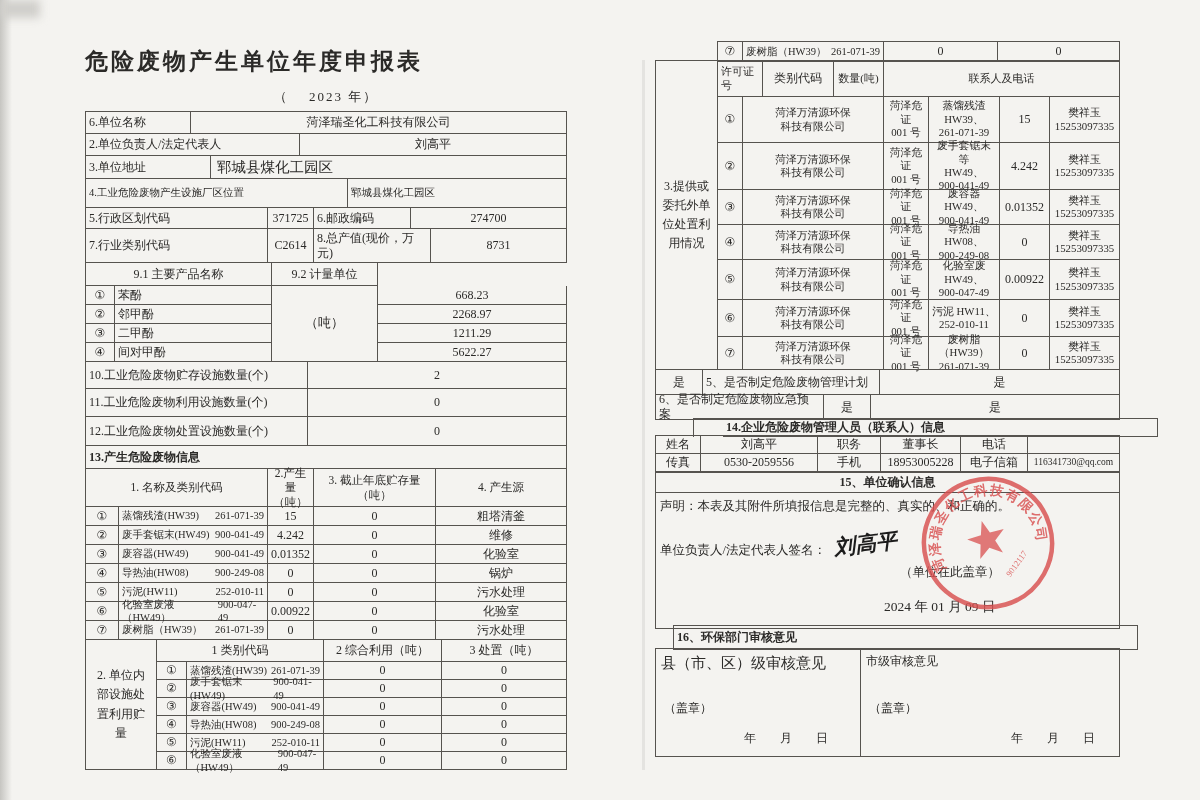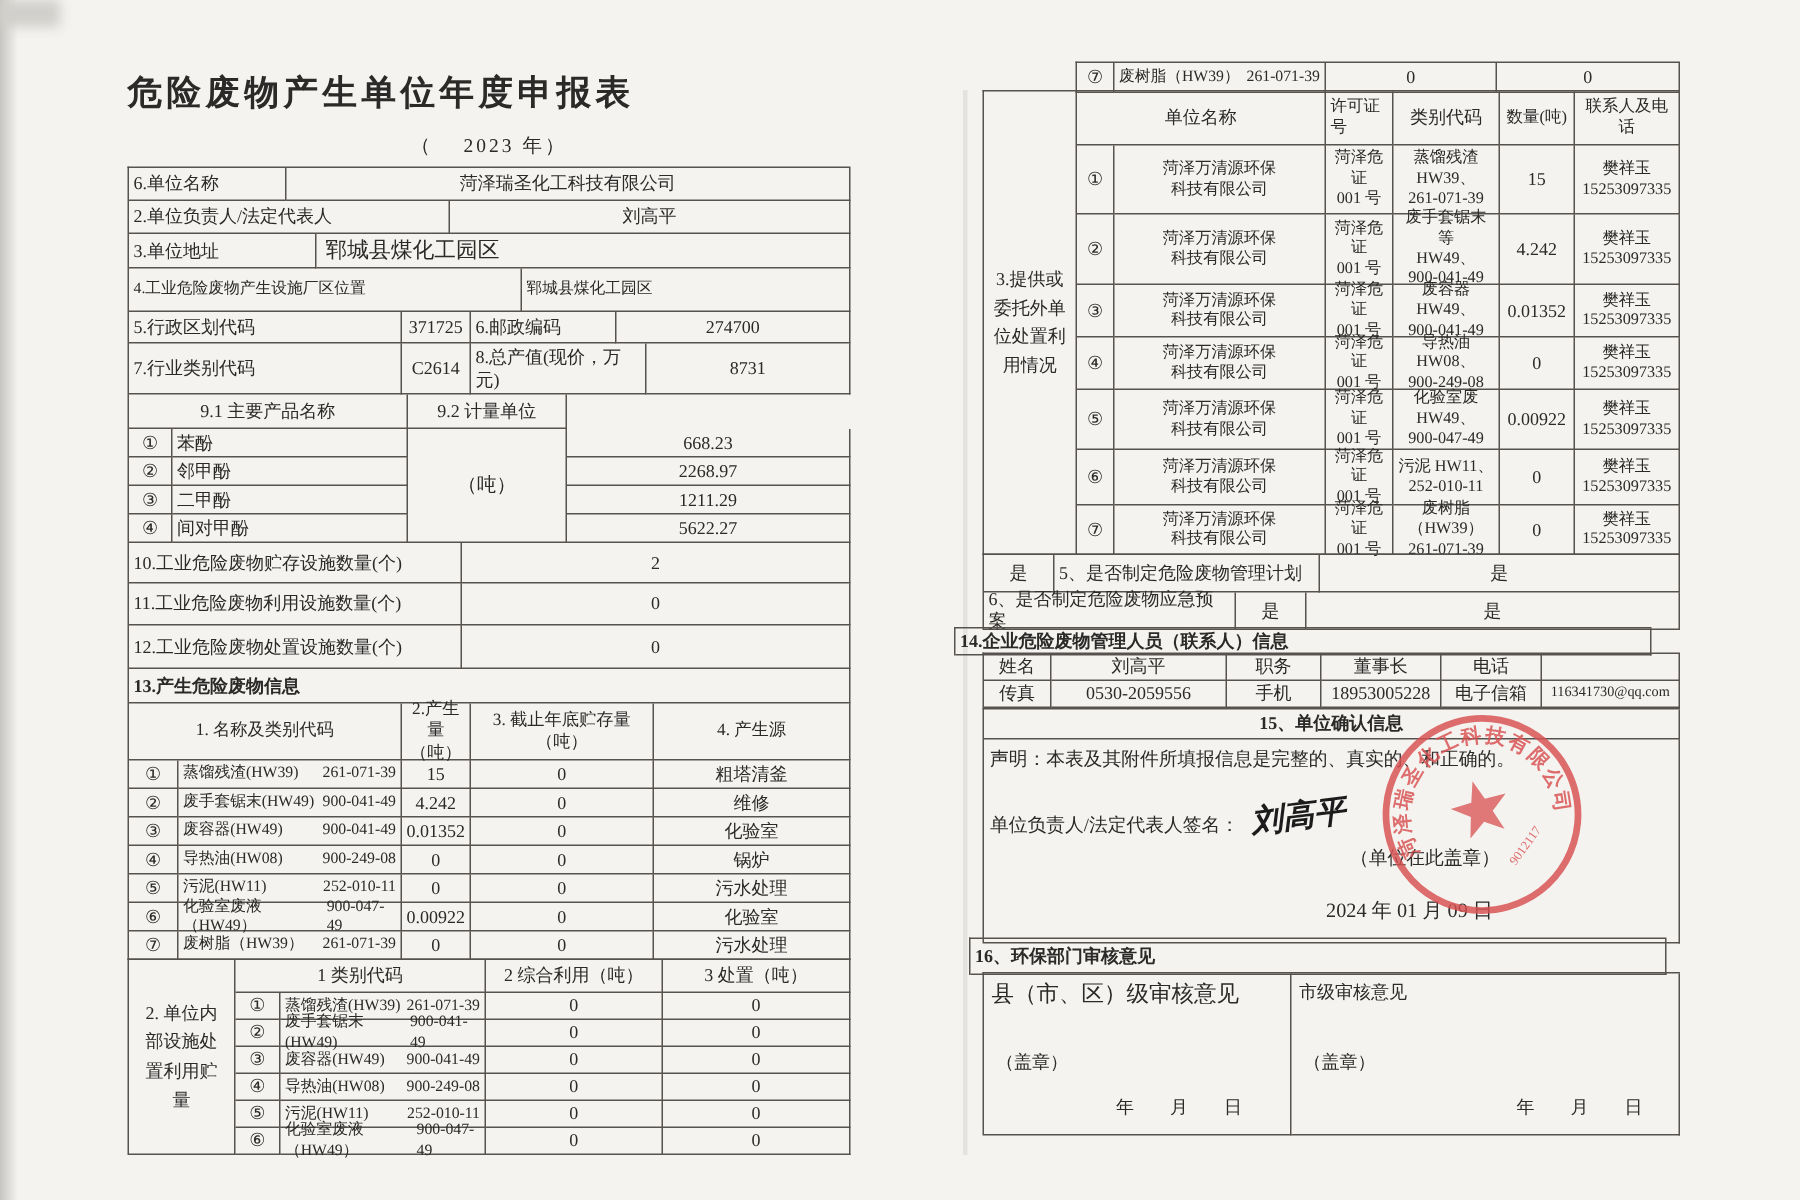--- a/index.html
+++ b/index.html
@@ -275,21 +275,20 @@
         </div>
       <div class="td num" style="flex:0 0 114px">0</div>
       <div class="td num f1">0</div>
     </div>
   </div>
 
   <div class="tbl fx" style="left:655px;top:60px;width:465px;">
     <div class="td lblv" style="flex:0 0 62px">3.提供或委托外单位处置利用情况</div>
     <div class="colbox f1">
       <div class="sub" style="height:36px">
-        <div class="td" style="flex:0 0 166px">单位名称</div>
         <div class="td l" style="flex:0 0 45px;font-size:11px">许可证号</div>
         <div class="td" style="flex:0 0 71px">类别代码</div>
         <div class="td" style="flex:0 0 50px;font-size:11px">数量(吨)</div>
         <div class="td f1" style="font-size:11px">联系人及电话</div>
       </div>
       <div class="sub" style="height:46px">
         <div class="td" style="flex:0 0 25px">①</div>
         <div class="td pre" style="flex:0 0 141px">菏泽万清源环保
 科技有限公司</div>
         <div class="td pre" style="flex:0 0 45px">菏泽危证
@@ -384,21 +383,21 @@
       <div class="td l" style="flex:0 0 177px">5、是否制定危险废物管理计划</div>
       <div class="td f1">是</div>
     </div>
     <div class="tr" style="height:25px">
       <div class="td l" style="flex:0 0 168px">6、是否制定危险废物应急预案</div>
       <div class="td" style="flex:0 0 47px">是</div>
       <div class="td f1">是</div>
     </div>
   </div>
 
-  <div class="tbl" style="left:636px;top:418px;width:465px;">
+  <div class="tbl" style="left:693px;top:418px;width:465px;padding-left:29px;">
     <div class="tr" style="height:18px">
         <div class="td l b f1">14.企业危险废物管理人员（联系人）信息</div>
       </div>
   </div>
   <div class="tbl" style="left:655px;top:435px;width:465px;">
     <div class="tr" style="height:18px">
       <div class="td" style="flex:0 0 45px">姓名</div>
       <div class="td" style="flex:0 0 117px">刘高平</div>
       <div class="td" style="flex:0 0 63px">职务</div>
       <div class="td" style="flex:0 0 80px">董事长</div>
@@ -423,21 +422,21 @@
       <div class="td rel f1">
         <div class="abs" style="left:4px;top:6px;font-size:12.5px">声明：本表及其附件所填报信息是完整的、真实的、和正确的。</div>
         <div class="abs" style="left:4px;top:50px;font-size:12.5px">单位负责人/法定代表人签名：</div>
         <div class="abs sig" style="left:178px;top:38px">刘高平</div>
         <div class="abs" style="left:244px;top:72px;font-size:12.5px">（单位在此盖章）</div>
         <div class="abs" style="left:228px;top:106px;font-size:13.5px">2024 年 01 月 09 日</div>
       </div>
     </div>
   </div>
 
-  <div class="tbl" style="left:646px;top:625px;width:465px;">
+  <div class="tbl" style="left:673px;top:625px;width:465px;">
     <div class="tr" style="height:24px">
         <div class="td l b f1">16、环保部门审核意见</div>
       </div>
   </div>
   <div class="tbl" style="left:655px;top:648px;width:465px;">
     <div class="tr" style="height:108px">
       <div class="td rel" style="flex:0 0 205px">
         <div class="abs" style="left:5px;top:5px;font-size:15px">县（市、区）级审核意见</div>
         <div class="abs" style="left:8px;top:52px;font-size:12px">（盖章）</div>
         <div class="abs" style="left:88px;top:82px;font-size:12px">年　　月　　日</div>

